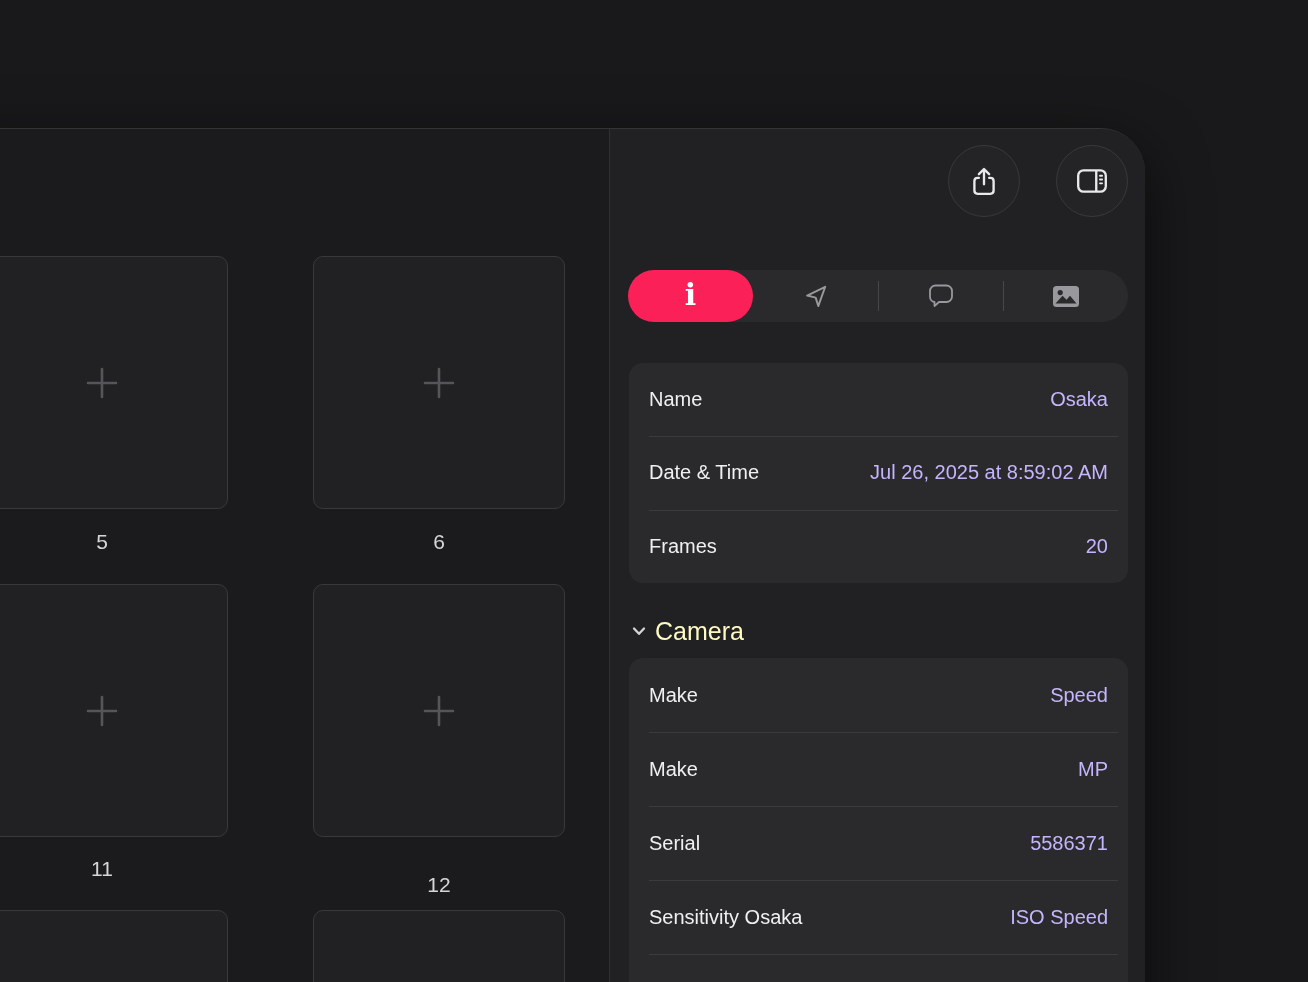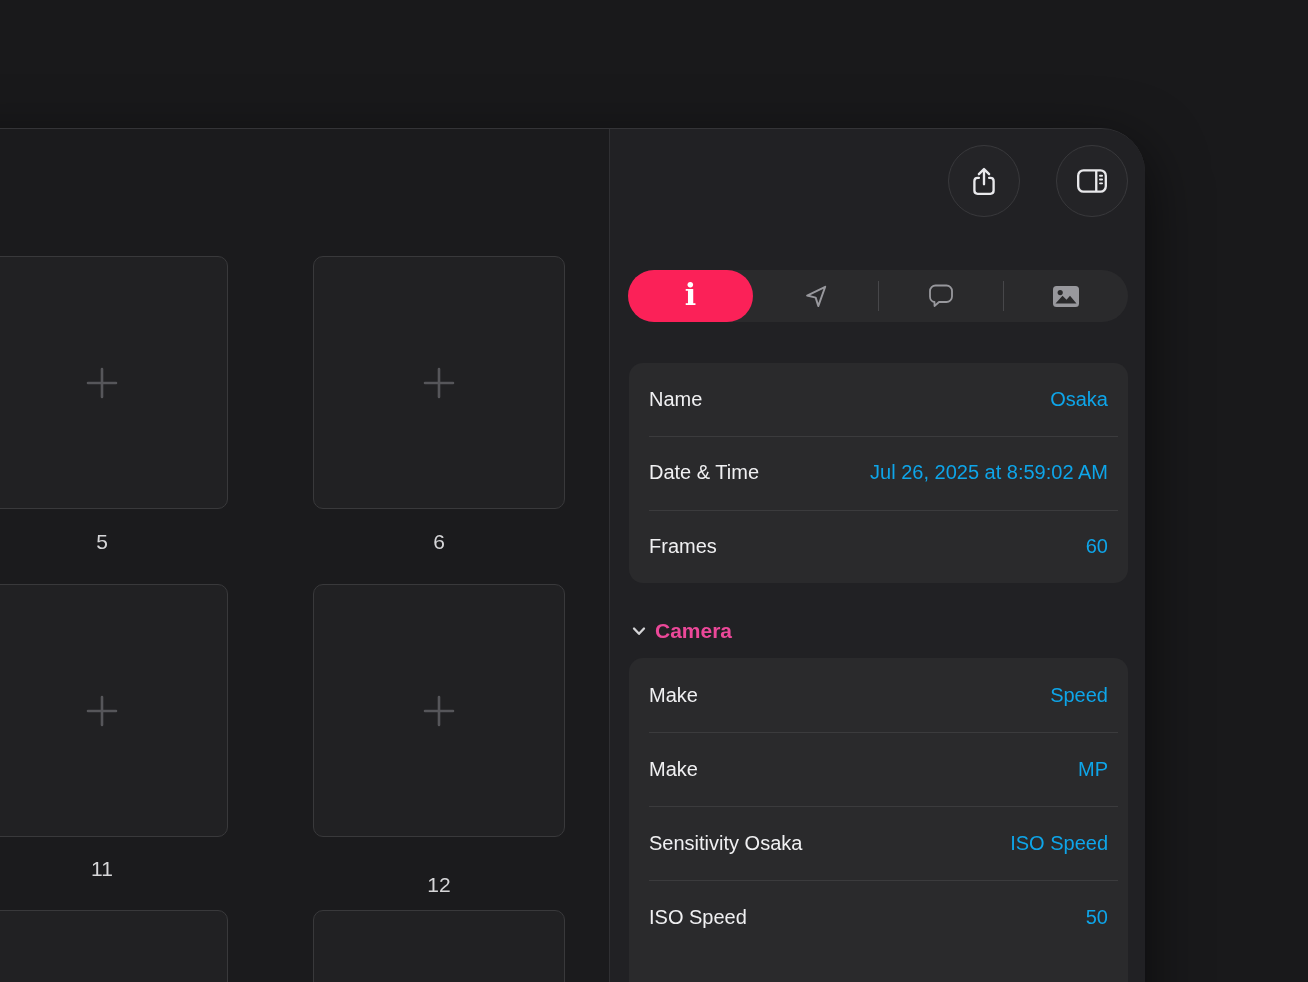--- a/index.html
+++ b/index.html
@@ -76,27 +76,27 @@
 
   .row { display:flex; align-items:center; justify-content:space-between;
     padding:0 20px; position:relative; }
   .card-info .row { height:73.33px; }
   .card-camera .row { height:74px; }
   .row + .row::before {
     content:""; position:absolute; left:20px; right:10px; top:0; height:1px;
     background:#3b3b3d;
   }
   .row .label { font-size:20px; color:#f0f0f2; }
-  .row .value { font-size:20px; color:#0ea5e9; }
+  .row .value { font-size:20px; color:#c4b5fd; }
 
   .section-header {
     position:absolute; left:21px; top:488px; height:28px;
     display:flex; align-items:center; gap:8px; cursor:pointer;
   }
-  .section-header .title { font-size:21px; font-weight:700; color:#ec4899; }
+  .section-header .title { font-size:25px; font-weight:400; color:#fef9c3; }
 </style>
 </head>
 <body>
 
 <div class="backdrop"></div>
 
 <div class="window"></div>
 
 <div class="grid-area">
 
@@ -176,41 +176,45 @@
     <div class="row">
       <span class="label">Name</span>
       <span class="value">Osaka</span>
     </div>
     <div class="row">
       <span class="label">Date &amp; Time</span>
       <span class="value">Jul 26, 2025 at 8:59:02 AM</span>
     </div>
     <div class="row">
       <span class="label">Frames</span>
-      <span class="value">60</span>
+      <span class="value">20</span>
     </div>
   </div>
 
   <div class="section-header">
     <svg width="16" height="16" viewBox="0 0 16 16">
       <path d="M3 5.5 L8 10.8 L13 5.5" stroke="#d4d4d6" stroke-width="2.3" stroke-linecap="round" stroke-linejoin="round" fill="none"></path>
     </svg>
     <span class="title">Camera</span>
   </div>
 
   <div class="card card-camera">
     <div class="row">
       <span class="label">Make</span>
       <span class="value">Speed</span>
     </div>
     <div class="row">
       <span class="label">Make</span>
       <span class="value">MP</span>
     </div>
     <div class="row">
+      <span class="label">Serial</span>
+      <span class="value">5586371</span>
+    </div>
+    <div class="row">
       <span class="label">Sensitivity Osaka</span>
       <span class="value">ISO Speed</span>
     </div>
     <div class="row">
       <span class="label">ISO Speed</span>
       <span class="value">50</span>
     </div>
   </div>
 
 </div>

